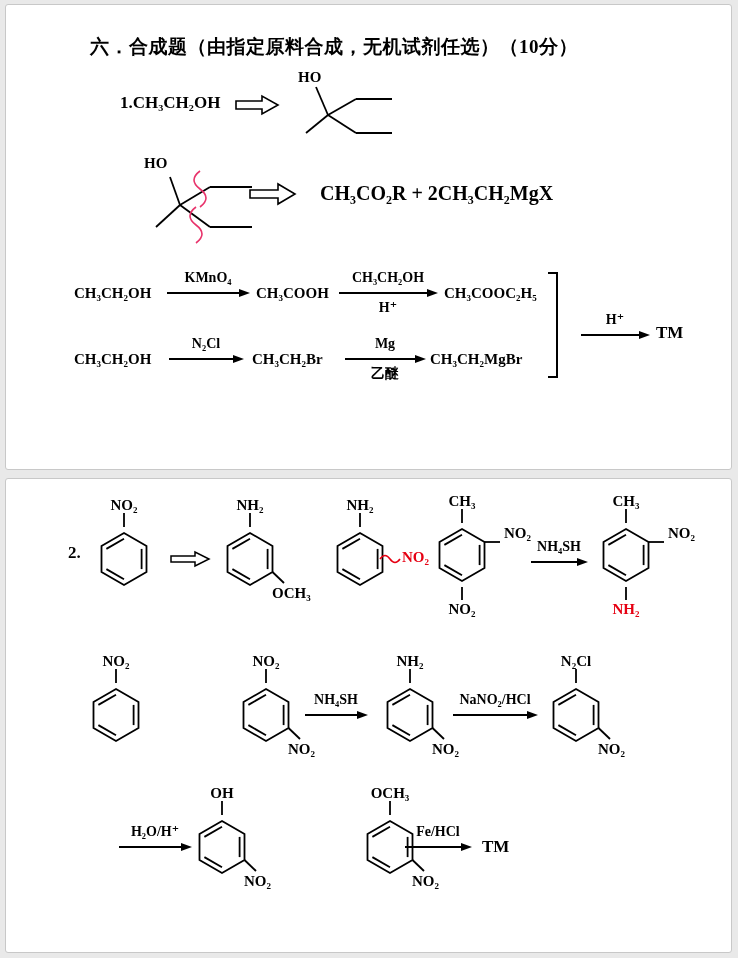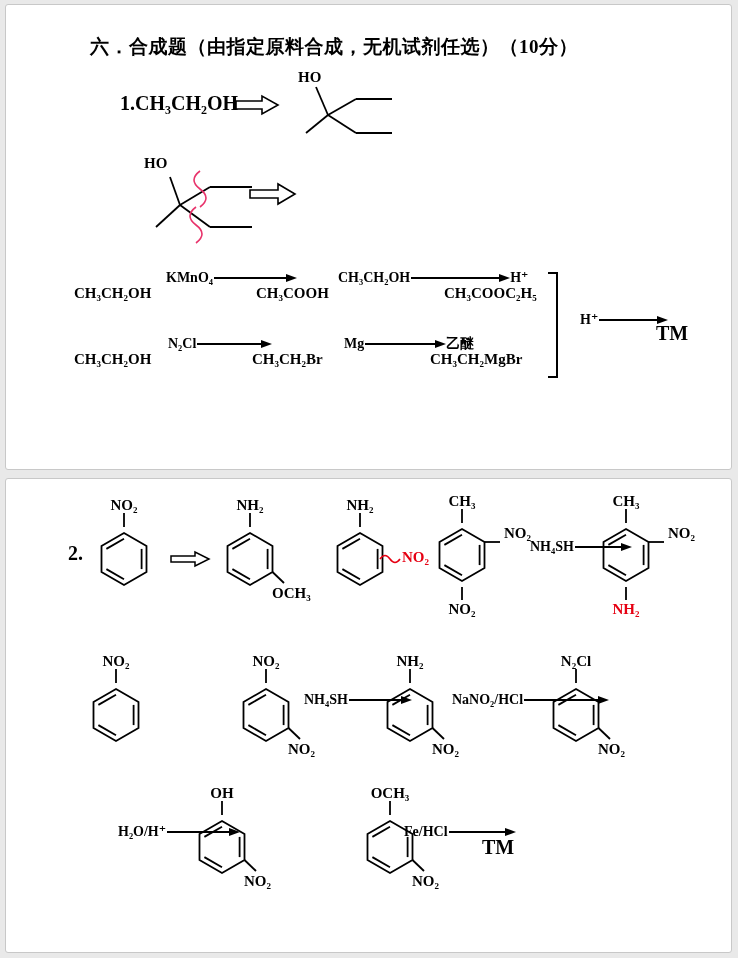--- a/index.html
+++ b/index.html
@@ -4,31 +4,31 @@
 <style>
   *{margin:0;padding:0;box-sizing:border-box}
   html,body{width:738px;height:958px}
   body{background:#e9e9e9;font-family:"Liberation Serif","DejaVu Serif",serif;position:relative;color:#000}
   .panel{position:absolute;left:5px;width:727px;background:#fff;border:1px solid #c8c8c8;border-radius:3px}
   #panel1{top:4px;height:466px}
   #panel2{top:478px;height:475px}
   .abs{position:absolute}
   .chem{position:absolute;font-weight:bold;white-space:nowrap}
   .f15{font-size:15px;line-height:18px}
-  .f17{font-size:20px;line-height:20px}
+  .f17{font-size:17px;line-height:20px}
   .f20{font-size:20px;line-height:24px}
   .title{position:absolute;font-size:19px;line-height:24px;font-weight:bold;white-space:nowrap;letter-spacing:.5px}
   .red{color:#e60012}
   .bond{stroke:#000;stroke-width:1.8;fill:none}
   .mol{position:absolute}
   .mol svg{position:absolute;left:0;top:16px;overflow:visible}
   .mol .top{position:absolute;top:0;left:0;width:72px;text-align:center;font-weight:bold;font-size:15px;line-height:16px}
   .mol .lbl{position:absolute;font-weight:bold;font-size:15px;line-height:16px;white-space:nowrap}
   .mol .cpara{left:0;width:72px;text-align:center}
-  .rxn{position:absolute;display:flex;flex-direction:row;align-items:center}
+  .rxn{position:absolute;display:flex;flex-direction:column;align-items:center}
   .rxn span{font-weight:bold;font-size:14px;line-height:17px;white-space:nowrap}
   .rxn svg{display:block;margin-top:1px}
   .struct{position:absolute}
   .struct svg{position:absolute;left:0;top:0;overflow:visible}
   .struct .ho{position:absolute;font-weight:bold;font-size:15px;line-height:16px}
 </style>
 </head>
 <body>
 
 <svg width="0" height="0" style="position:absolute">
@@ -72,20 +72,21 @@
       <line x1="50" y1="54" x2="80" y2="76" class="bond"></line>
       <line x1="80" y1="76" x2="122" y2="76" class="bond"></line>
       <path d="M70,20 q-12,9 0,18 q12,9 0,18" fill="none" stroke="#e8336b" stroke-width="1.6"></path>
       <path d="M66,56 q-12,9 0,18 q12,9 0,18" fill="none" stroke="#e8336b" stroke-width="1.6"></path>
     </svg>
   </div>
 
   <svg class="abs" style="left:242px;top:176px" width="50" height="26">
     <polygon points="2,9 30,9 30,3 47,13 30,23 30,17 2,17" fill="#fff" stroke="#000" stroke-width="1.6"></polygon>
   </svg>
+  <div class="chem f20" style="left:314px;top:176px">CH₃CO₂R  +  2CH₃CH₂MgX</div>
 
   <div class="chem f15" style="left:68px;top:279px">CH₃CH₂OH</div>
   <div class="rxn" style="left:160px;top:264px">
     <span>KMnO₄</span>
     <svg width="84" height="12">
         <line x1="1" y1="6" x2="74" y2="6" class="bond"></line>
         <polygon points="73,2 84,6 73,10"></polygon>
       </svg>
   </div>
   <div class="chem f15" style="left:250px;top:279px">CH₃COOH</div>

